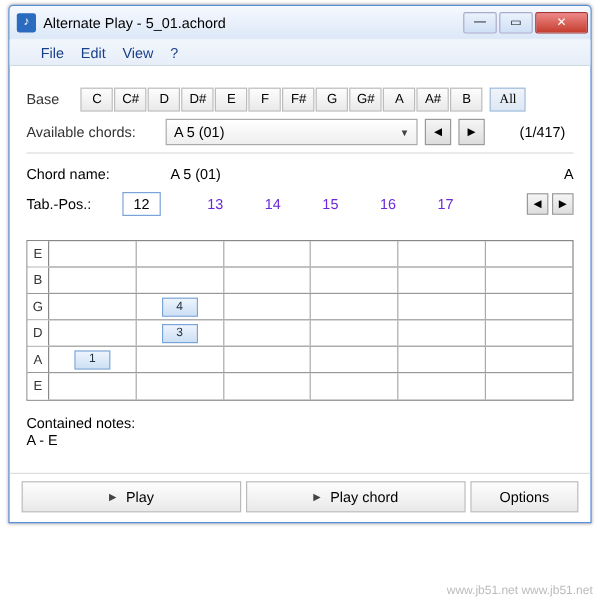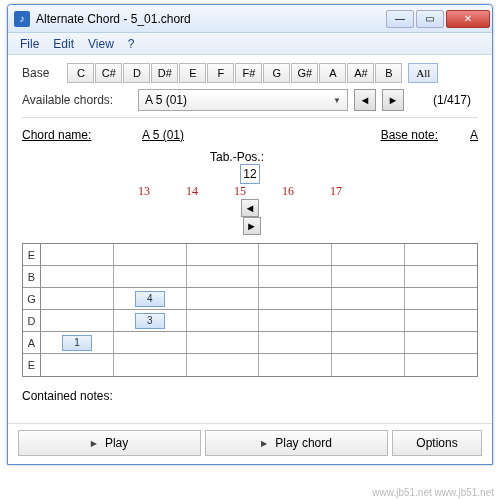--- a/index.html
+++ b/index.html
@@ -4,38 +4,38 @@
 <style>
   * { box-sizing: border-box; margin: 0; padding: 0; }
   body { font-family: "Segoe UI", Tahoma, sans-serif; font-size: 12px; background: #fff; width: 500px; height: 500px; position: relative; }
   .window { width: 486px; margin: 4px auto 0; border: 1px solid #5a8fd6; border-radius: 4px 4px 0 0; background: #fff; box-shadow: 0 0 3px rgba(0,0,0,0.3); }
   .titlebar { height: 28px; background: linear-gradient(#f6f9fe,#dce8f8); border-bottom: 1px solid #b8cfe8; display: flex; align-items: center; padding: 0 2px 0 6px; border-radius: 4px 4px 0 0; }
   .app-icon { width: 16px; height: 16px; background: #2a6bbf; border-radius: 2px; display: flex; align-items: center; justify-content: center; color: #fff; font-size: 10px; font-weight: bold; margin-right: 6px; }
   .title { flex: 1; color: #000; font-size: 12px; }
   .winbtns { display: flex; gap: 2px; }
   .winbtn { width: 28px; height: 18px; border: 1px solid #aac; background: linear-gradient(#eaf2fc,#cfe0f6); border-radius: 2px; display:flex; align-items:center; justify-content:center; font-size:10px; cursor:pointer;}
   .winbtn.close { width: 44px; background: linear-gradient(#e88,#c43e2e); border-color:#a33; color:#fff; }
-  .menubar { height: 22px; background: linear-gradient(#f2f6fc,#e6eef8); border-bottom:1px solid #cdd; display:flex; align-items:center; padding:0 12px; gap:14px; color:#1a3f8a; }
+  .menubar { height: 22px; background: linear-gradient(#f2f6fc,#e6eef8); border-bottom:1px solid #cdd; display:flex; align-items:center; padding:0 26px; gap:14px; color:#1a3f8a; }
   .menubar span { cursor: default; }
-  .content { padding: 8px 14px 6px; }
+  .content { padding: 18px 14px 6px; }
   .row { display:flex; align-items:center; margin-bottom:6px; gap:6px; }
   .label { color:#333; }
   .basebtns { display:flex; gap:1px; margin-left: 12px; flex-wrap:nowrap;}
   .bbtn { width:27px; height:20px; border:1px solid #bbb; background:linear-gradient(#fdfdfd,#e9e9e9); font-size:11px; display:flex; align-items:center; justify-content:center; cursor:pointer;}
   .bbtn.all { width:30px; background:linear-gradient(#f0f4fa,#dde7f3); border-color:#99b8da;font-family:Liberation Serif, serif;}
   .select { flex:0 0 210px; height:22px; border:1px solid #aaa; background:linear-gradient(#fff,#eee); display:flex; align-items:center; padding:0 6px; justify-content:space-between; cursor:pointer;}
   .navbtn { width:22px; height:22px; border:1px solid #999; background:linear-gradient(#f5f5f5,#ddd); display:flex; align-items:center; justify-content:center; cursor:pointer;}
   .navbtn.small { width:18px; height:18px;}
   hr.sep { border:none; border-top:1px solid #ddd; margin:4px 0 10px;}
-  .info { display:flex; align-items:center; margin-bottom:8px;text-decoration:underline;}
+  .info { display:flex; align-items:center; margin-bottom:8px;}
   .info .col1{width:120px;} .info .col2{flex:1;} .info .col3{width:80px; text-align:right;} .info .col4{width:40px; text-align:right;}
-  .tabrow{display:flex;align-items:center; margin-bottom:8px;flex-direction:column;}
+  .tabrow{display:flex;align-items:center; margin-bottom:20px;}
   .tabrow .tl{width:80px;}
-  .inbx{width:20px;height:20px;border:1px solid #7aa3d6;background:#fff;text-align:center;line-height:18px;}
-  .fret{width:42px;text-align:left;color:#b91c1c;font-family:Liberation Serif, serif;}
+  .inbx{width:32px;height:20px;border:1px solid #7aa3d6;background:#fff;text-align:center;line-height:18px;}
+  .fret{width:42px;text-align:right;color:#6d28d9;}
   .fretn{display:flex;gap:6px;}
   .board{border:1px solid #888;margin:6px 0 12px;}
   .brow{display:flex;height:22px;align-items:center;position:relative;}
   .brow:not(:last-child){border-bottom:1px solid #999;}
   .sname{width:18px;text-align:center;color:#333;font-size:11px;border-right:1px solid #888;height:100%;display:flex;align-items:center;justify-content:center;background:#fff;}
   .frets{flex:1;display:flex;height:100%;}
   .cell{flex:1;border-right:1px solid #aaa;position:relative;}
   .cell:last-child{border-right:none;}
   .finger{position:absolute;left:50%;top:50%;transform:translate(-50%,-50%);width:30px;height:16px;background:linear-gradient(#eef4fc,#cde0f5);border:1px solid #7aa3d6;font-size:10px;display:flex;align-items:center;justify-content:center;color:#234;}
   .bottom{display:flex;gap:4px;padding:6px 10px 8px;border-top:1px solid #ddd;}
@@ -43,21 +43,21 @@
   .mark{position:absolute;right:6px;bottom:2px;font-size:10px;color:#bbb;pointer-events:none;}
   .tri{font-size:8px;color:#444;}
   .arw{font-size:11px;line-height:1;}
 </style>
 </head>
 <body>
 
 <div class="window">
   <div class="titlebar">
     <div class="app-icon">♪</div>
-    <div class="title">Alternate Chord - 5_01.chord</div>
+    <div class="title">Alternate Play - 5_01.achord</div>
     <div class="winbtns">
       <div class="winbtn">—</div>
       <div class="winbtn">▭</div>
       <div class="winbtn close">✕</div>
     </div>
   </div>
   <div class="menubar">
     <span>File</span>
     <span>Edit</span>
     <span>View</span>
@@ -93,21 +93,20 @@
         </div>
       <div class="navbtn">
           <span class="arw">►</span>
         </div>
       <span style="margin-left:23px">(1/417)</span>
     </div>
     <hr class="sep">
     <div class="info">
       <span class="col1">Chord name:</span>
       <span class="col2">A 5 (01)</span>
-      <span class="col3">Base note:</span>
       <span class="col4">A</span>
     </div>
     <div class="tabrow">
       <span class="tl">Tab.-Pos.:</span>
       <div class="inbx">12</div>
       <div class="fretn" id="fretn" style="margin-left:10px;flex:1;">
           <div class="fret">13</div>
           <div class="fret">14</div>
           <div class="fret">15</div>
           <div class="fret">16</div>
@@ -189,20 +188,21 @@
             <div class="cell"></div>
             <div class="cell"></div>
             <div class="cell"></div>
             <div class="cell"></div>
             <div class="cell"></div>
           </div>
         </div>
       </div>
     <div style="margin-top:6px;margin-bottom:14px">
       <div>Contained notes:</div>
+      <div>A - E</div>
     </div>
   </div>
   <div class="bottom">
     <div class="btn">
         <span class="tri">▶</span>
         <span>Play</span>
       </div>
     <div class="btn">
         <span class="tri">▶</span>
         <span>Play chord</span>

